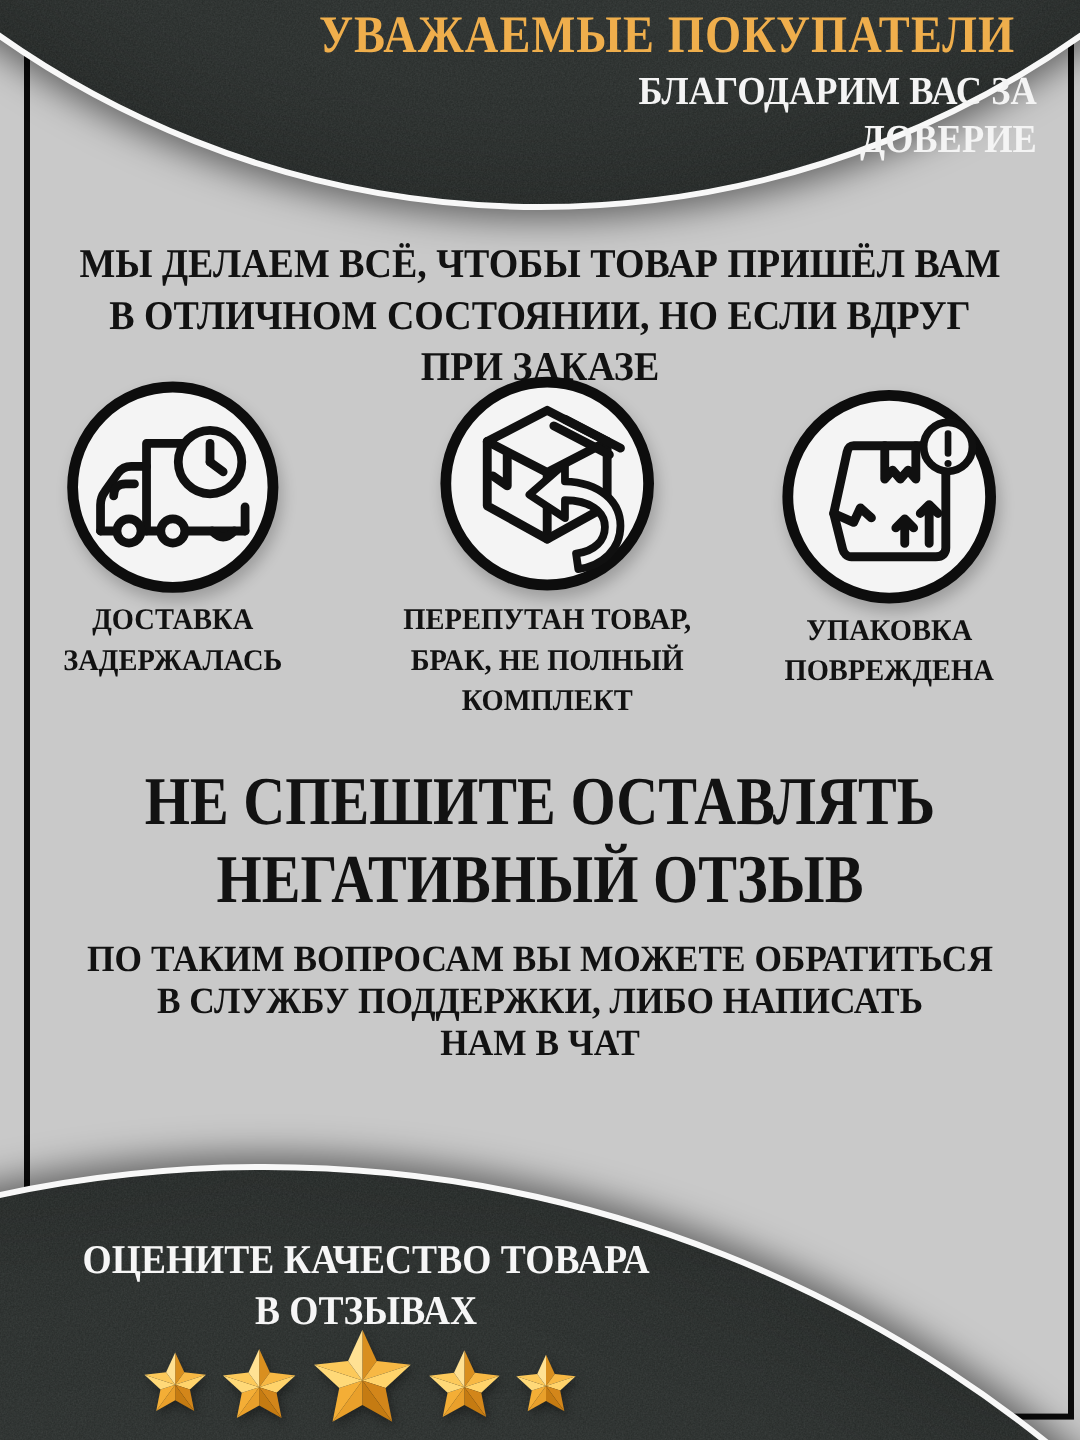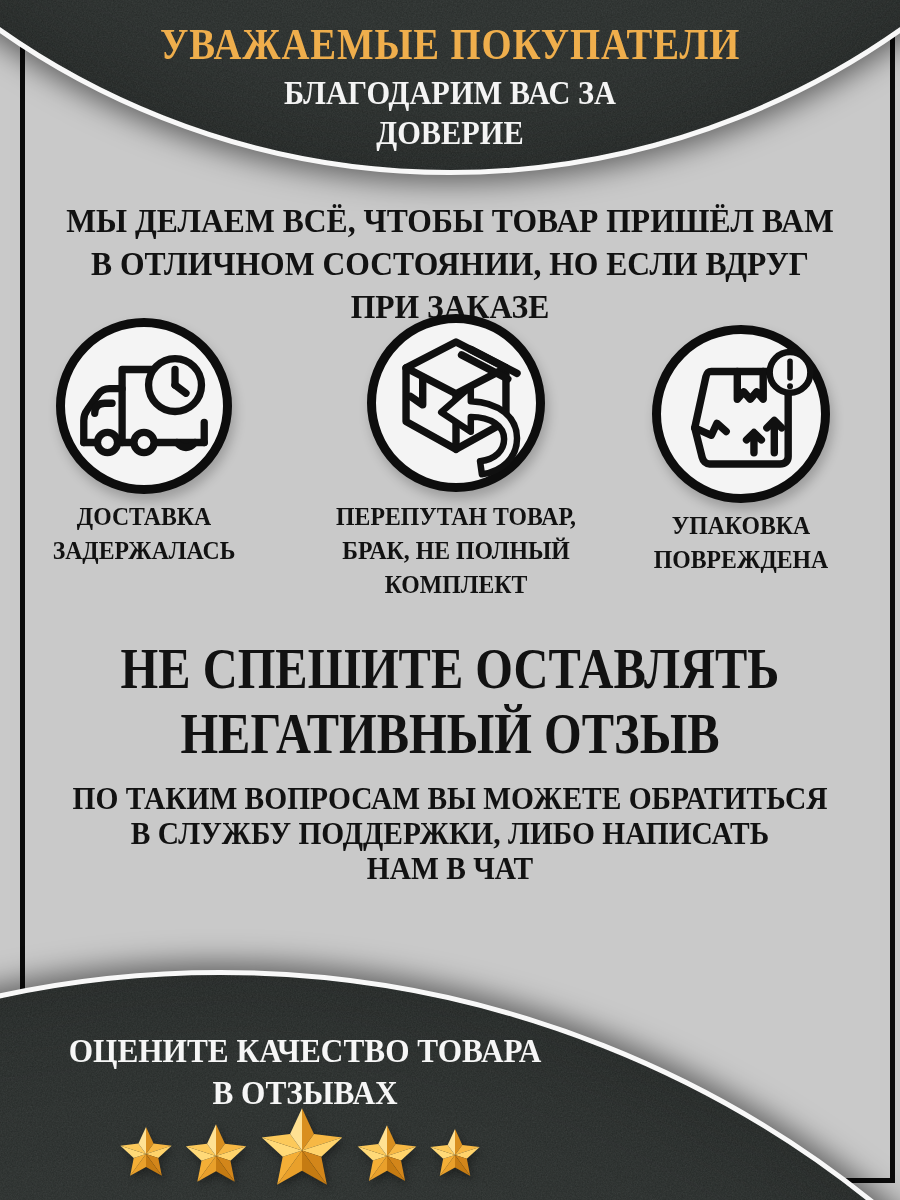--- a/index.html
+++ b/index.html
@@ -15,21 +15,21 @@
   .arc{position:absolute;border-radius:50%;background:#2b302e;box-sizing:border-box;
        border:5px solid #f8f8f8;overflow:hidden;z-index:3;}
   .arc svg.noise{position:absolute;inset:0;width:100%;height:100%;}
   .top-arc{left:-334px;top:-1393px;width:1568px;height:1568px;
            box-shadow:0 0 28px 8px rgba(0,0,0,.5), inset 0 0 120px rgba(0,0,0,.35);}
   .bottom-arc{left:-824px;top:970px;width:2088px;height:2088px;
            box-shadow:0 0 28px 8px rgba(0,0,0,.5), inset 0 0 160px rgba(0,0,0,.3);}
 
   
   .txt{position:absolute;left:0;width:100%;text-align:center;font-weight:bold;color:#121212;}
-  .header-text{top:20px;z-index:5;}
+  .header-text{top:4px;z-index:5;text-align:right;}
   .banner-title{font-size:44px;line-height:50px;color:#efae4c;letter-spacing:1px;
                 transform:scaleX(.88);transform-origin:center;}
   .banner-sub{font-size:33px;line-height:40px;color:#f4f4f4;margin-top:3px;
               transform:scaleX(.92);transform-origin:center;}
   .intro{top:199px;font-size:34px;line-height:43px;transform:scaleX(.93);transform-origin:center;z-index:2;}
   .warning{top:636px;font-size:57px;line-height:65px;transform:scaleX(.85);transform-origin:center;z-index:2;}
   .support{top:781px;font-size:31px;line-height:35px;transform:scaleX(.95);transform-origin:center;z-index:2;}
   .footer-text{left:0;width:610px;top:1030px;z-index:5;color:#f6f6f6;
                font-size:34px;line-height:42px;transform:scaleX(.92);transform-origin:center;}
 

